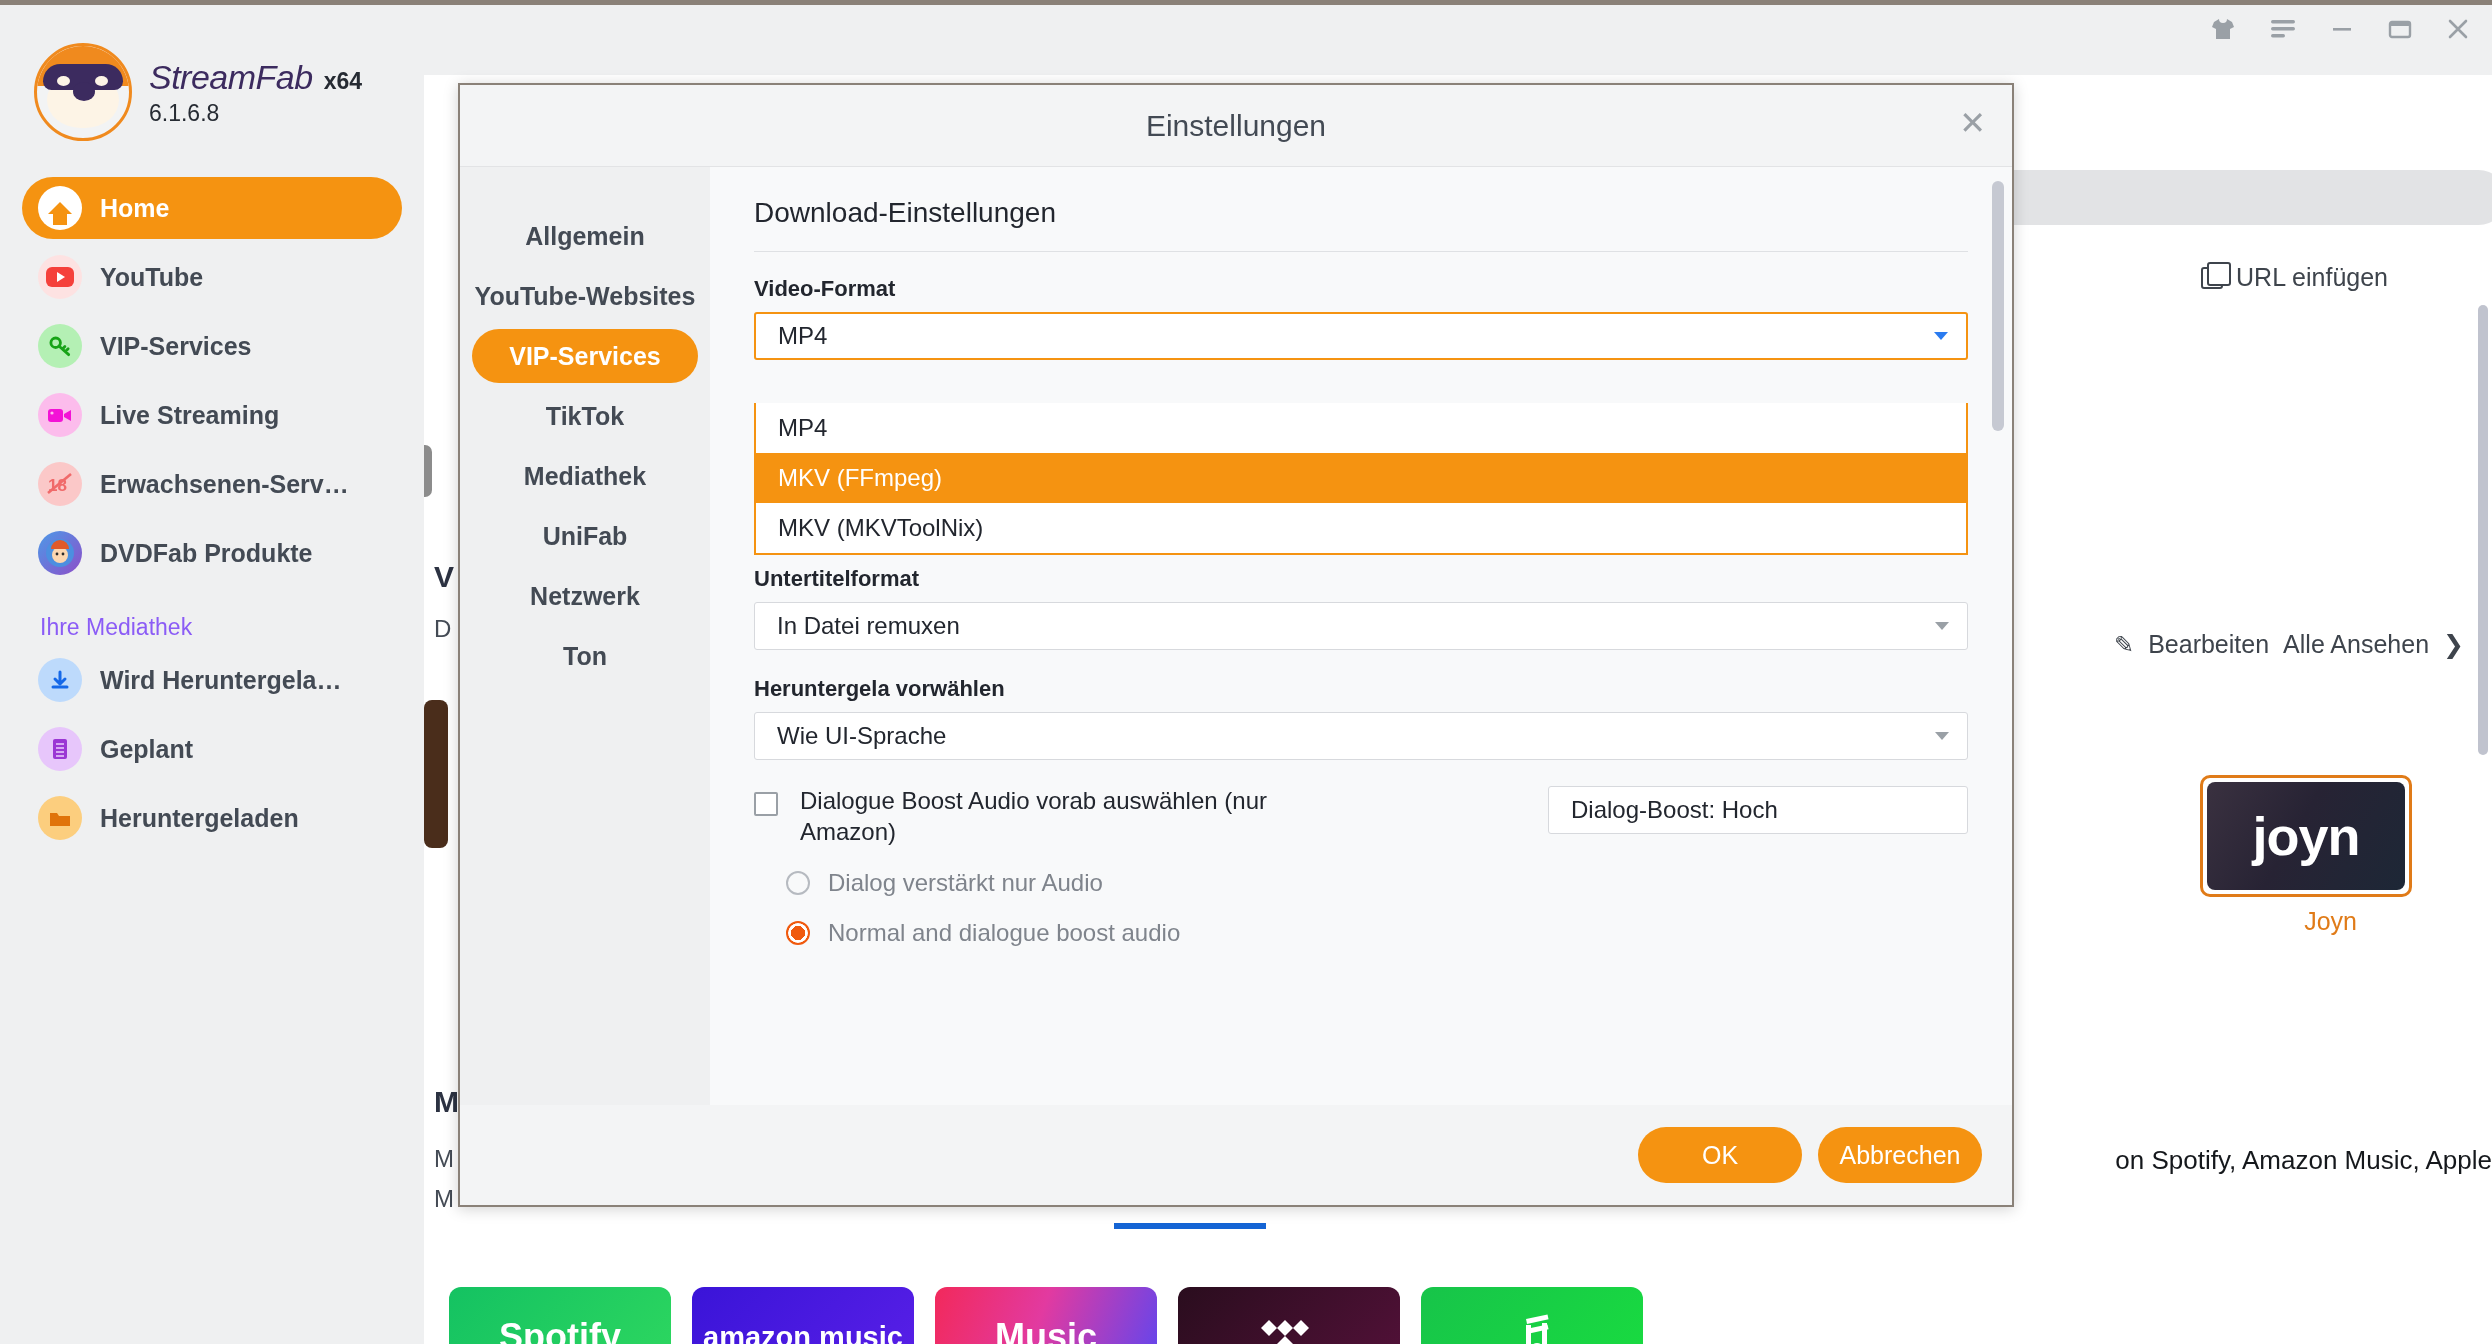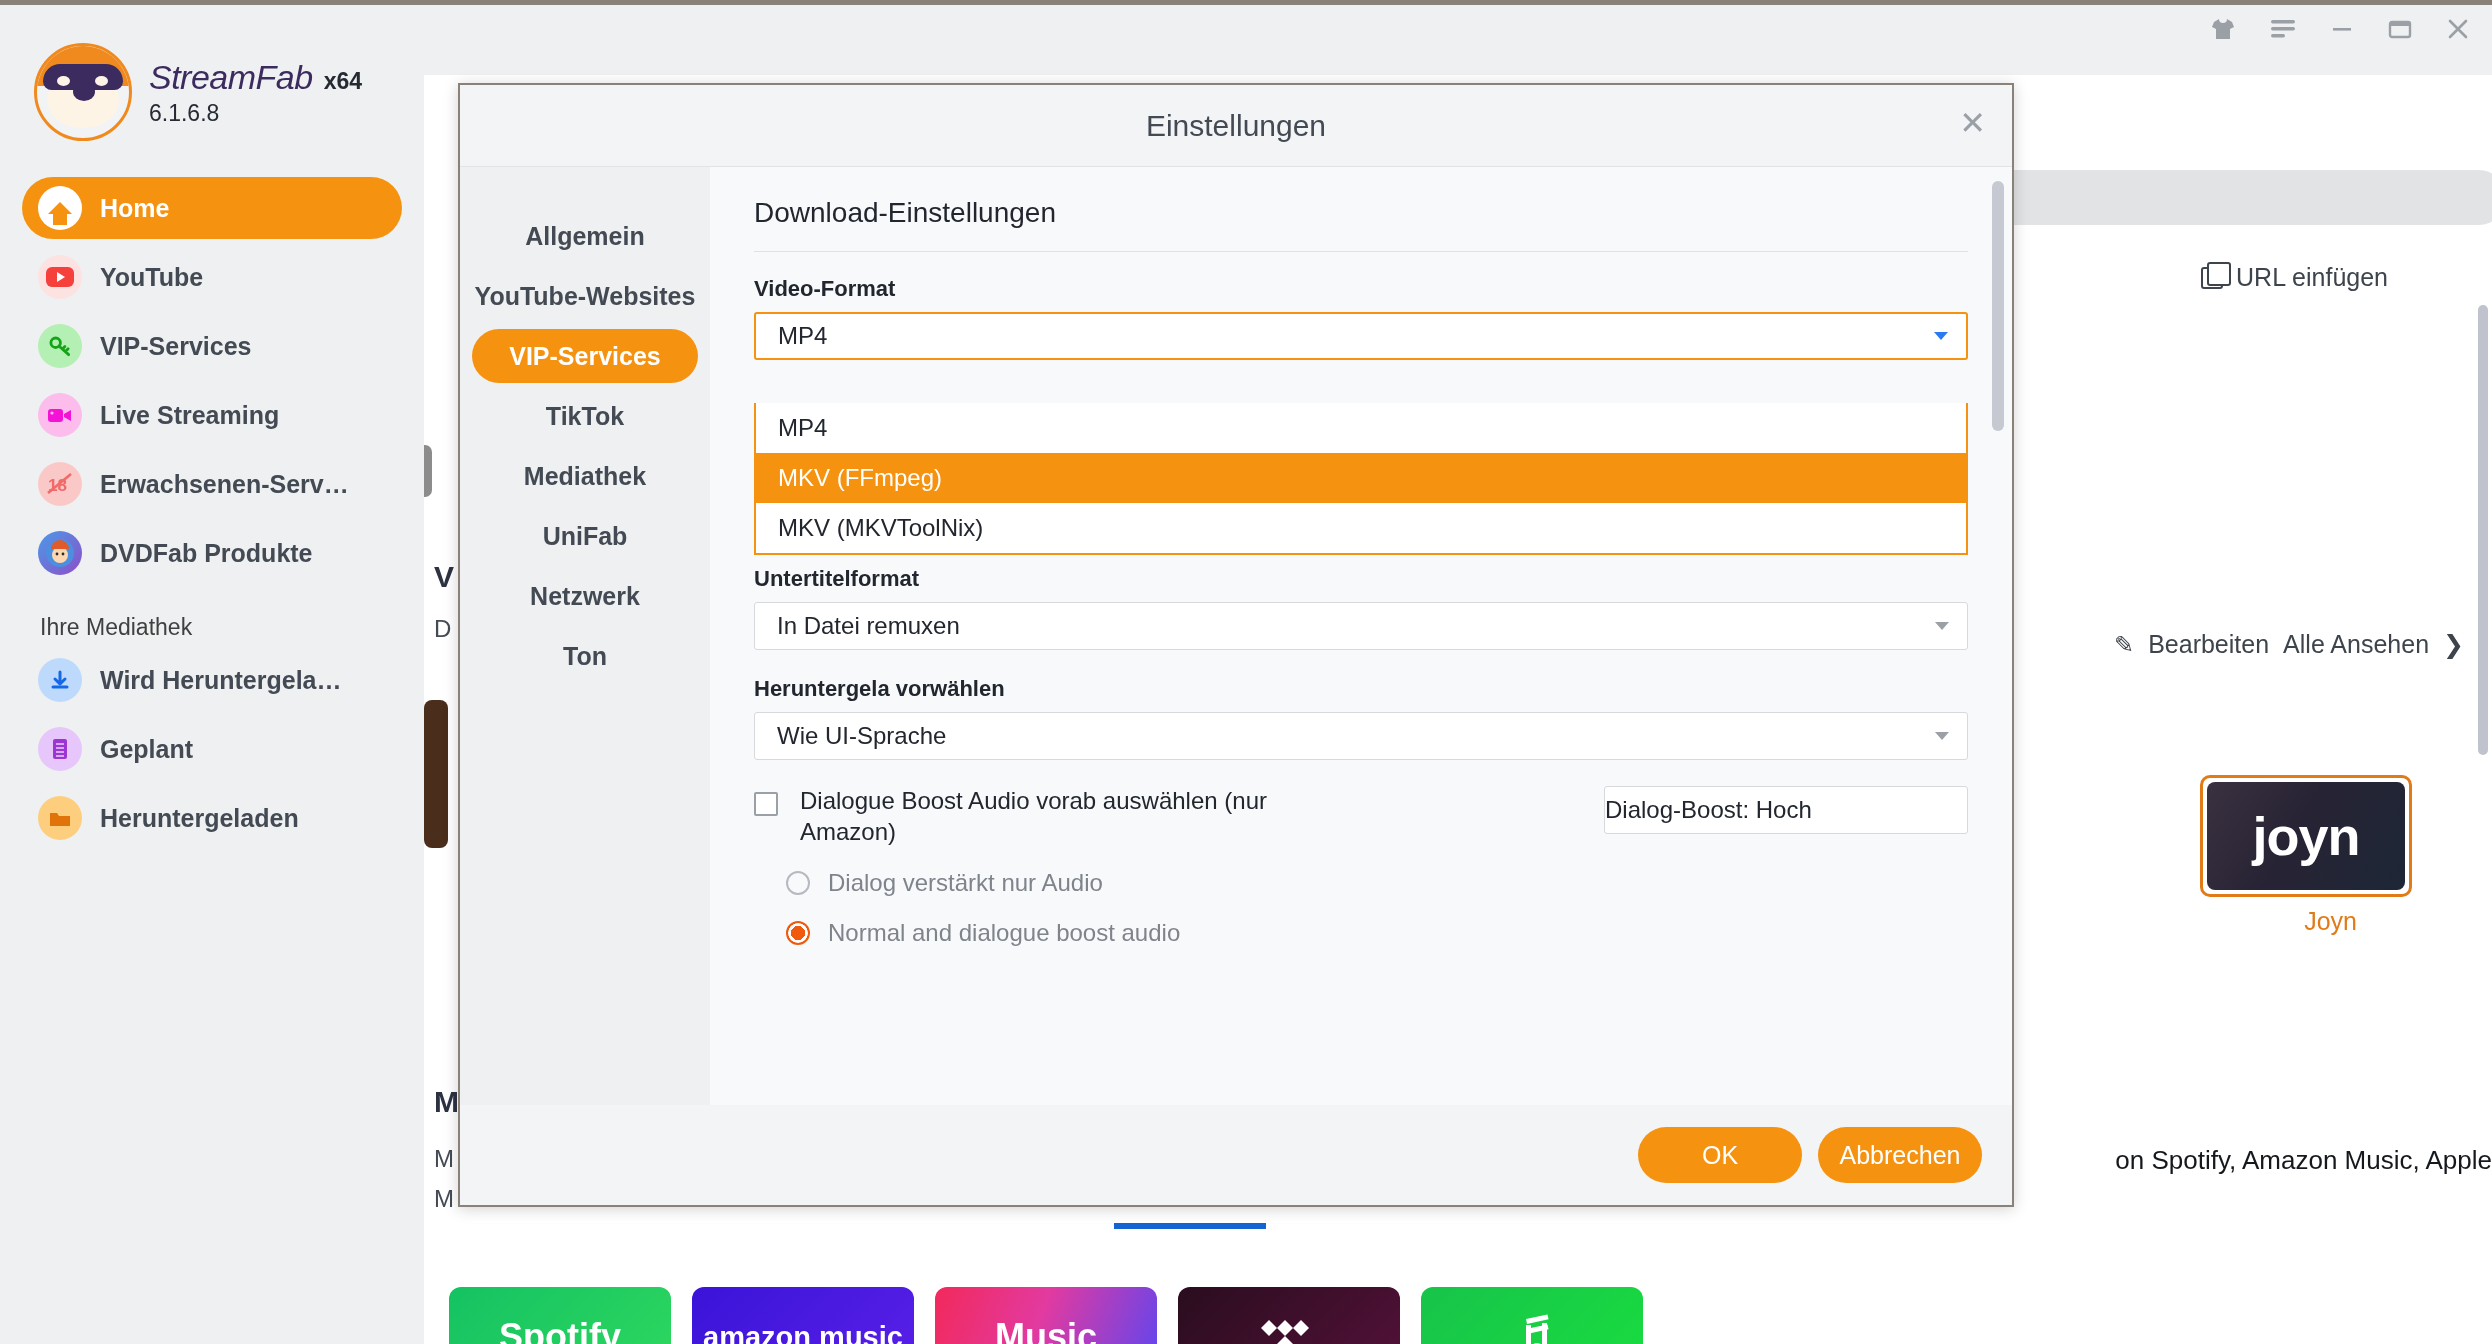--- a/index.html
+++ b/index.html
@@ -110,21 +110,21 @@
   }
   .nav-icon.vip { background: #b4f0b4; }
   .nav-icon.live { background: #fcbcec; }
   .nav-icon.adult { background: #fbc8c8; }
   .nav-icon.dvdfab { background: linear-gradient(135deg,#4c9ae8,#8d4ec9); }
   .nav-icon.download { background: #bddafc; }
   .nav-icon.folder { background: #fcce7e; }
   .nav-icon.plan { background: #e7c6fb; }
 
   .nav-section {
-    font-size: 23px; color: #404040;
+    font-size: 23px; color: #8b5cf6;
     margin: 30px 8px 8px 40px;
   }
 
   
   .main {
     position: absolute; left: 424px; top: 0;
     width: 2068px; height: 1339px;
     background: #ffffff;
     overflow: hidden;
   }
@@ -320,24 +320,24 @@
   .checkrow {
     display: flex; align-items: flex-start; gap: 22px; margin-top: 8px;
   }
   .checkbox {
     width: 24px; height: 24px; border: 2px solid #9aa0a6;
     background: #ffffff; border-radius: 2px; flex: none; margin-top: 6px;
     cursor: pointer;
   }
   .check-text { font-size: 24px; color: #22262e; line-height: 1.28; width: 470px; }
   .boost-select {
-    width: 364px; height: 48px; margin-left: auto;
+    width: 420px; height: 48px; margin-left: auto;
     position: relative; background: #ffffff; border: 1px solid #d7d9dd;
     border-radius: 3px; display: flex; align-items: center;
-    font-size: 24px; color: #22262e; cursor: pointer;
+    padding-left: 22px; font-size: 24px; color: #22262e; cursor: pointer;
   }
   .radiorow {
     display: flex; align-items: center; gap: 18px; margin-top: 22px; padding-left: 32px;
   }
   .radio {
     width: 24px; height: 24px; border-radius: 50%;
     border: 2px solid #b6bac0; flex: none; cursor: pointer;
   }
   .radio.on {
     border-color: #f05a0e;

